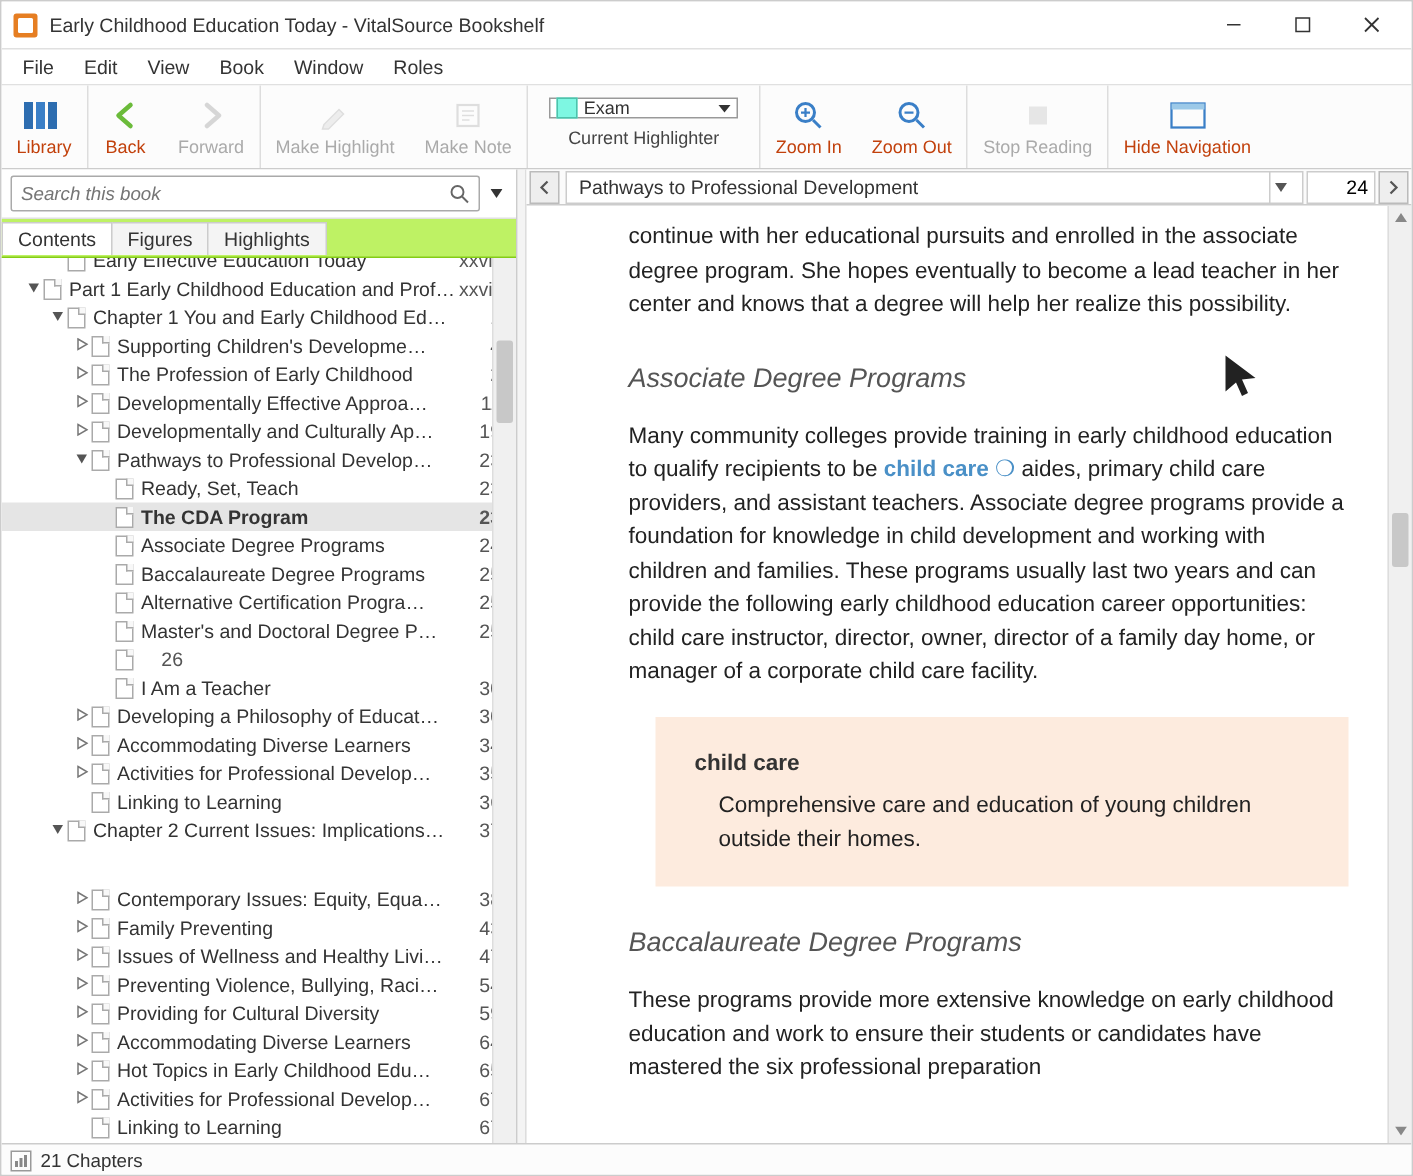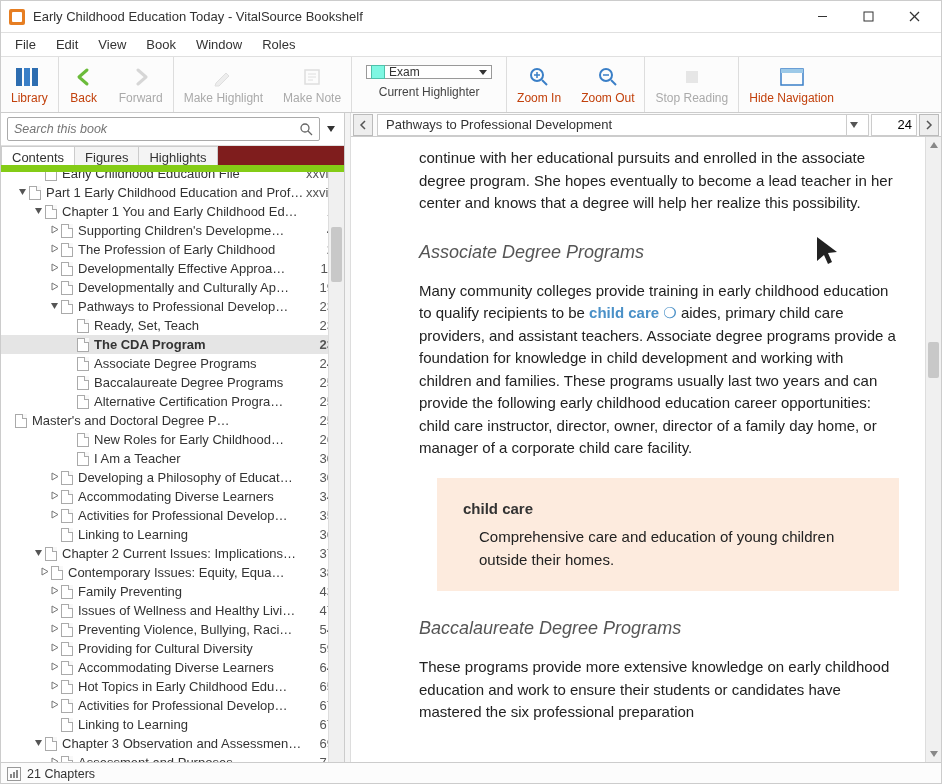--- a/index.html
+++ b/index.html
@@ -31,21 +31,21 @@
 .current-hl-label { font-size: 12px; color: #444; margin-top: 6px; align-self: center; }
 
 .main-area { display: flex; height: calc(784px - 32px - 24px - 56px - 23px); }
 
 .left-panel { width: 344px; display: flex; flex-direction: column; border-right: 1px solid #ccc; background: #fff; position: relative; }
 .search-row { padding: 4px 6px; display: flex; align-items: center; border-bottom: 1px solid #e0e0e0; }
 .search-box { flex: 1; display: flex; align-items: center; border: 1px solid #aaa; height: 24px; border-radius: 2px; padding: 0 6px; background: #fff; }
 .search-box input { border: none; outline: none; flex: 1; font-style: italic; font-size: 12.5px; background: transparent; }
 .search-box .mag { width: 14px; height: 14px; }
 .search-drop { width: 14px; margin-left: 4px; cursor: pointer; display:flex; align-items:center; justify-content:center;}
-.tabs-row { display: flex; height: 26px; border-bottom: 7px solid #84cc16; background: #7f1d1d; }
+.tabs-row { display: flex; height: 26px; border-bottom: 1px solid #84cc16; background: #bef264; align-items: center; }
 .tabs-row .tab { padding: 3px 10px; border: 1px solid #ccc; border-bottom: none; margin-right: -1px; background: #f4f4f4; font-size: 13px; cursor: pointer; }
 .tabs-row .tab.active { background: #fff; position: relative; top: 0; }
 .tree-scroll { flex: 1; overflow: hidden; position: relative; }
 .tree { overflow: hidden; height: 100%; padding: 2px 0; }
 .tree-row { display: flex; align-items: center; height: 19px; font-size: 13px; white-space: nowrap; padding-right: 6px; cursor: pointer; }
 .tree-row.selected { background: #e5e5e5; }
 .tree-row .arrow { width: 14px; text-align: center; font-size: 10px; color: #555; }
 .tree-row .arrow.blank { color: transparent; }
 .tree-row .doc-icon { width: 12px; height: 14px; border: 1px solid #aaa; margin-right: 5px; position: relative; flex-shrink: 0; background: #fff; }
 .tree-row .doc-icon::after { content: ""; position: absolute; right: -1px; top: -1px; width: 4px; height: 4px; border-left: 1px solid #aaa; border-bottom: 1px solid #aaa; background:#f8f8f8;}
@@ -241,21 +241,21 @@
     <div class="tabs-row">
       <div class="tab active">Contents</div>
       <div class="tab">Figures</div>
       <div class="tab">Highlights</div>
     </div>
     <div class="tree-scroll">
       <div class="tree" id="tree">
           <div class="tree-row" style="padding-left: 30px; margin-top: -10px;">
             <span class="arrow blank"> </span>
             <span class="doc-icon"></span>
-            <span class="label">Early Childhood Education File</span>
+            <span class="label">Early Effective Education Today</span>
             <span class="page">xxviii</span>
           </div>
           <div class="tree-row" style="padding-left: 14px;">
             <span class="arrow "><svg width="9" height="9">
                 <path d="M1 2 L8 2 L4.5 8 Z" fill="#555"></path>
               </svg></span>
             <span class="doc-icon"></span>
             <span class="label">Part 1 Early Childhood Education and Prof…</span>
             <span class="page">xxviii</span>
           </div>
@@ -330,30 +330,29 @@
             <span class="doc-icon"></span>
             <span class="label">Baccalaureate Degree Programs</span>
             <span class="page">25</span>
           </div>
           <div class="tree-row" style="padding-left: 62px;">
             <span class="arrow blank"> </span>
             <span class="doc-icon"></span>
             <span class="label">Alternative Certification Progra…</span>
             <span class="page">25</span>
           </div>
-          <div class="tree-row" style="">
+          <div class="tree-row" style="padding-left: 62px;">
             <span class="arrow blank"> </span>
             <span class="doc-icon"></span>
             <span class="label">Master's and Doctoral Degree P…</span>
             <span class="page">25</span>
           </div>
           <div class="tree-row" style="padding-left: 62px;">
             <span class="arrow blank"> </span>
             <span class="doc-icon"></span>
-            <span class="label">New Roles for Early Childhood…</span>
             <span class="page">26</span>
           </div>
           <div class="tree-row" style="padding-left: 62px;">
             <span class="arrow blank"> </span>
             <span class="doc-icon"></span>
             <span class="label">I Am a Teacher</span>
             <span class="page">30</span>
           </div>
           <div class="tree-row" style="padding-left: 46px;">
             <span class="arrow "><svg width="9" height="9">
@@ -386,21 +385,21 @@
             <span class="page">36</span>
           </div>
           <div class="tree-row" style="padding-left: 30px;">
             <span class="arrow "><svg width="9" height="9">
                 <path d="M1 2 L8 2 L4.5 8 Z" fill="#555"></path>
               </svg></span>
             <span class="doc-icon"></span>
             <span class="label">Chapter 2 Current Issues: Implications…</span>
             <span class="page">37</span>
           </div>
-          <div class="tree-row" style="padding-left: 36px;">
+          <div class="tree-row" style="padding-left: 46px; margin-top: 27px;">
             <span class="arrow "><svg width="9" height="9">
                 <path d="M2 1 L8 4.5 L2 8 Z" fill="none" stroke="#777" stroke-width="1"></path>
               </svg></span>
             <span class="doc-icon"></span>
             <span class="label">Contemporary Issues: Equity, Equa…</span>
             <span class="page">38</span>
           </div>
           <div class="tree-row" style="padding-left: 46px;">
             <span class="arrow "><svg width="9" height="9">
                 <path d="M2 1 L8 4.5 L2 8 Z" fill="none" stroke="#777" stroke-width="1"></path>

